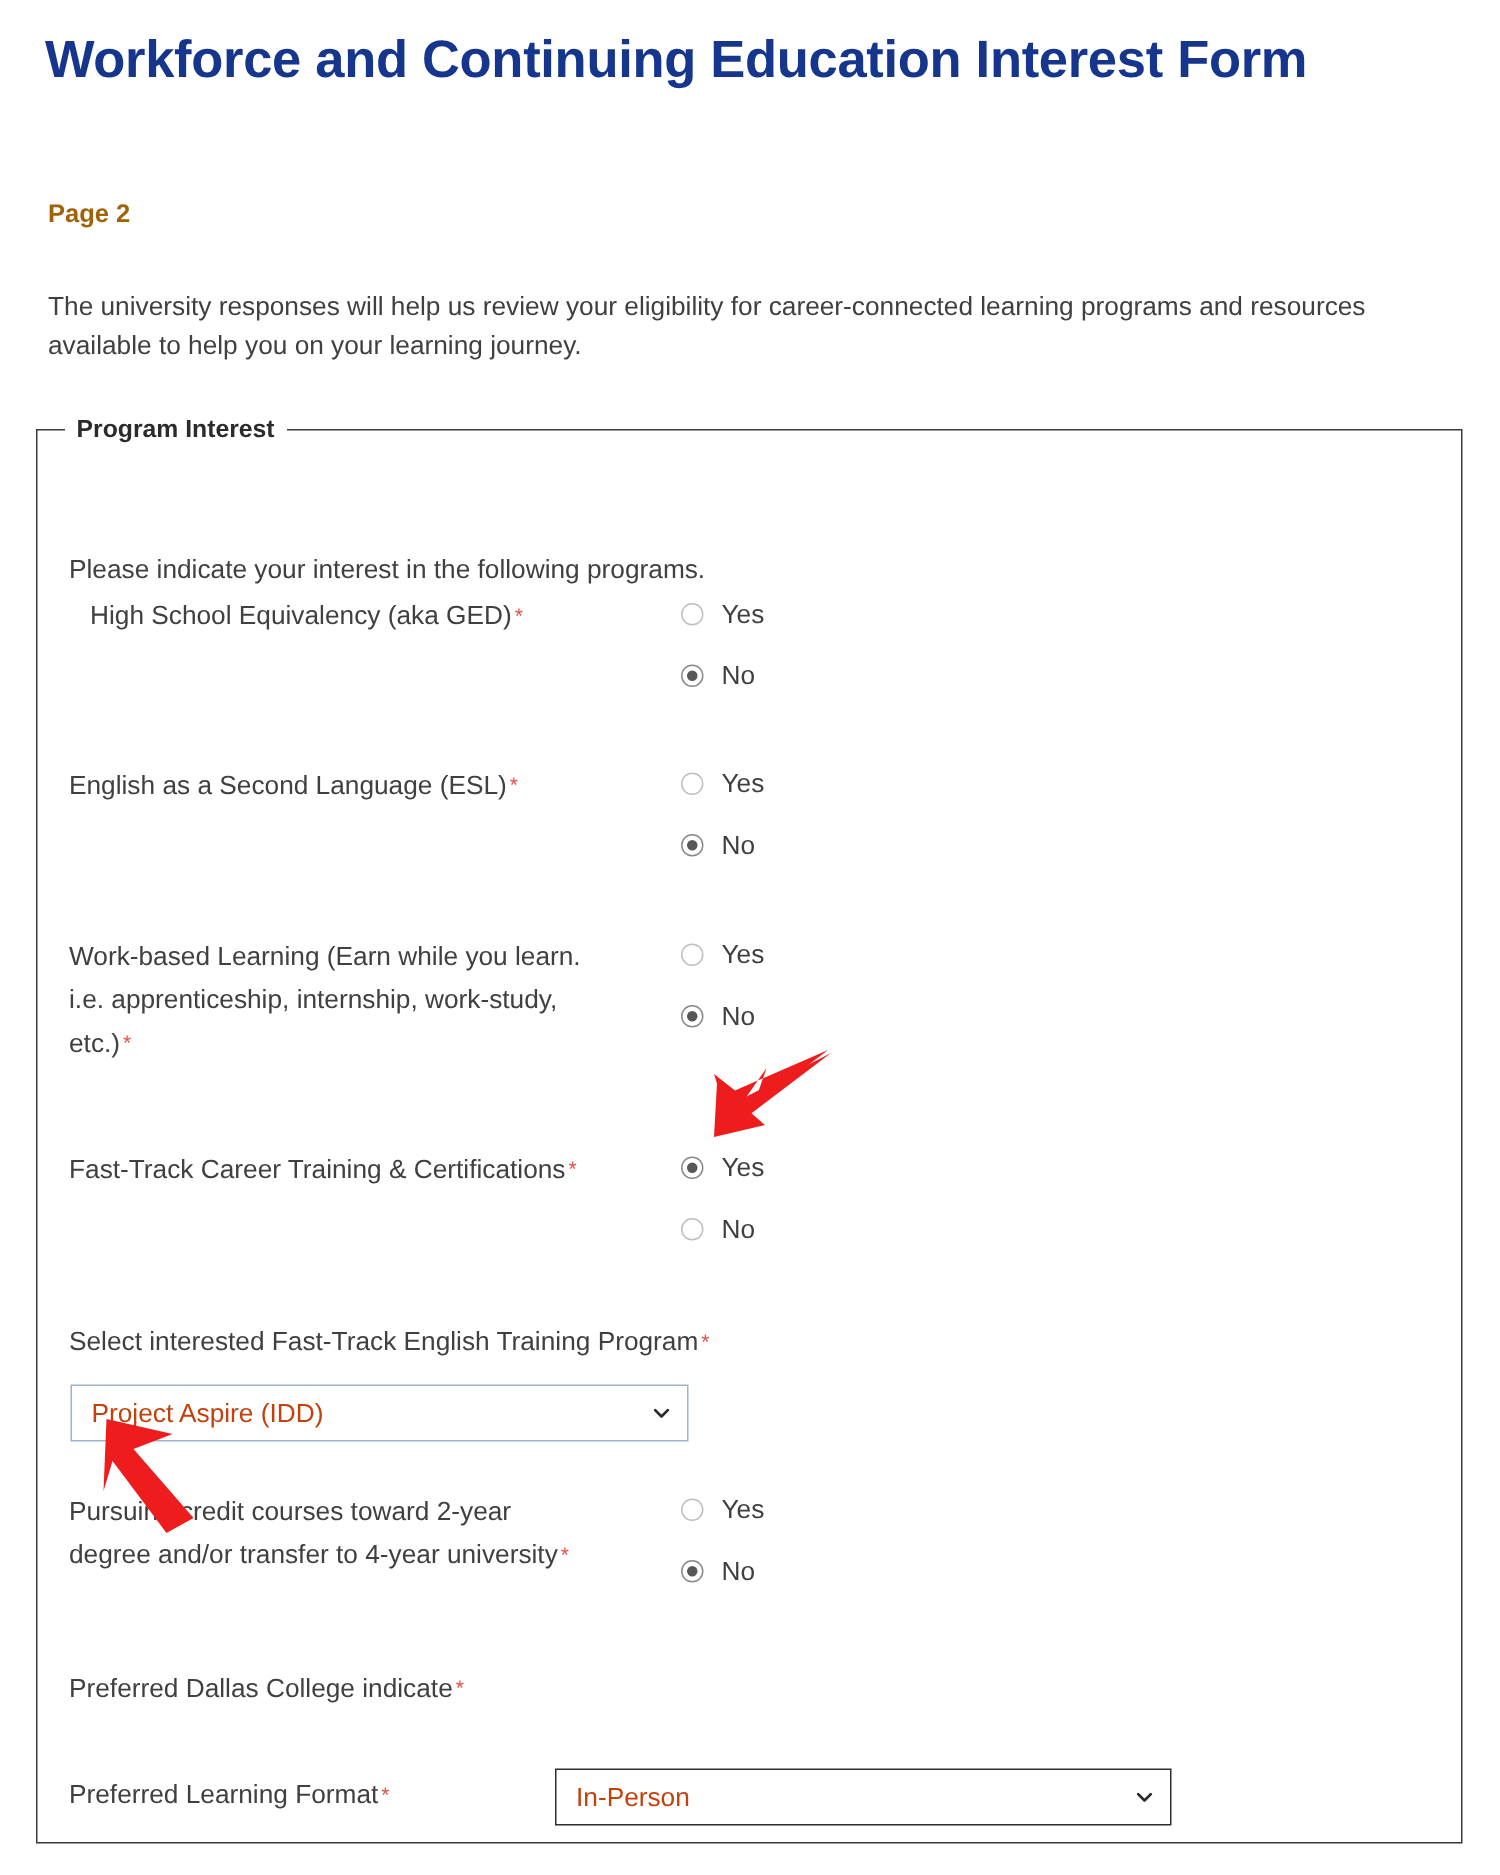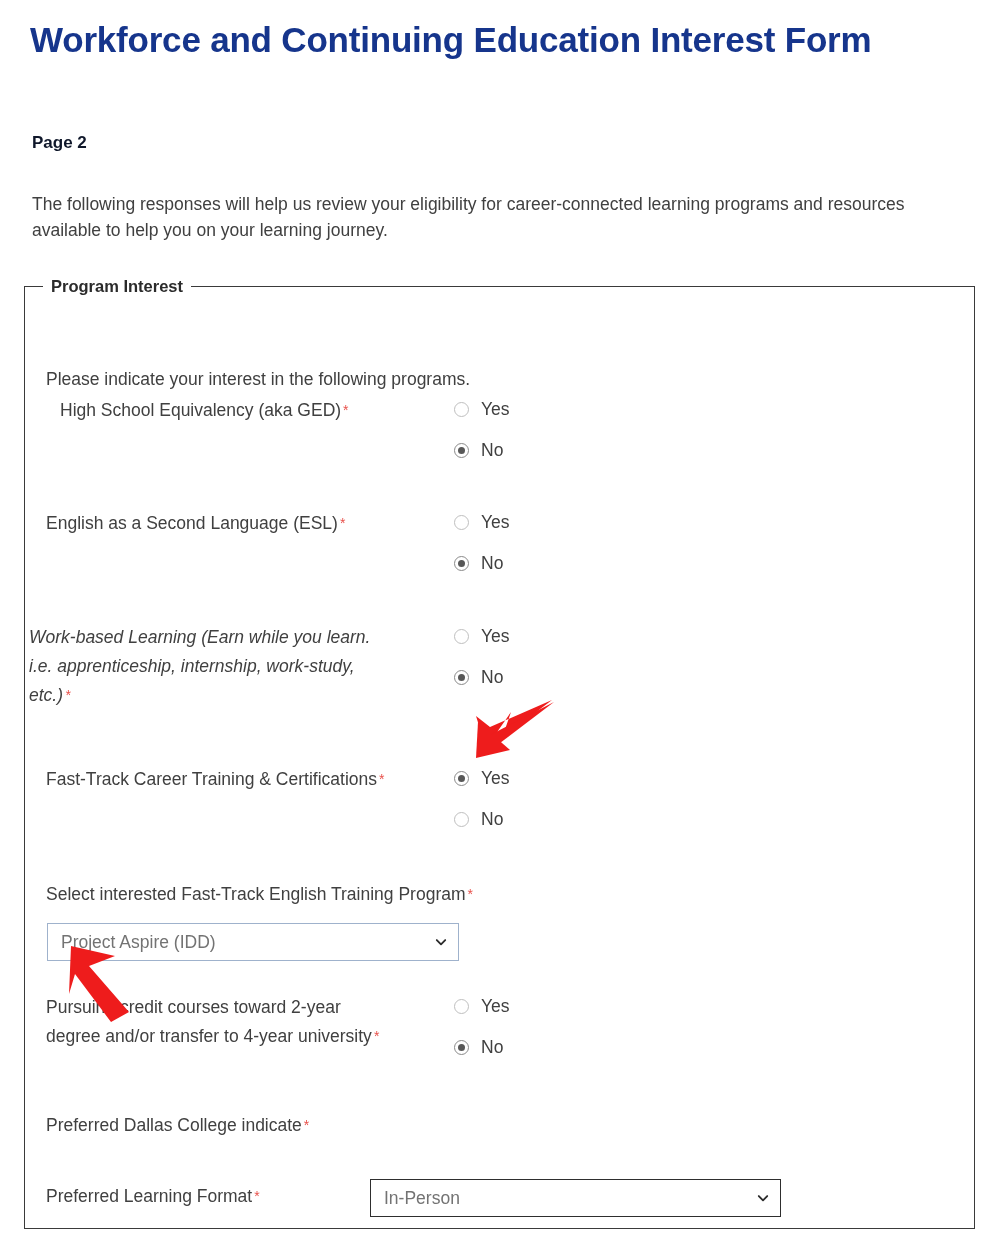--- a/index.html
+++ b/index.html
@@ -38,21 +38,21 @@
     white-space: nowrap;
   }
 
   
   .page-label {
     position: absolute;
     left: 32px;
     top: 133px;
     font-size: 17px;
     font-weight: bold;
-    color: #0f172a;
+    color: #a16207;
   }
 
   
   .intro {
     position: absolute;
     left: 32px;
     top: 191px;
     width: 935px;
     font-size: 17.5px;
     line-height: 26px;
@@ -156,21 +156,21 @@
 
   
   .select-box {
     position: absolute;
     box-sizing: border-box;
     background: #ffffff;
     display: flex;
     align-items: center;
     padding: 0 10px 0 13px;
     font-size: 17.5px;
-    color: #737373;
+    color: #c2410c;
   }
   .select-box.light { border: 1.4px solid #9fb2cc; }
   .select-box.dark  { border: 1.6px solid #2e2e2e; gap: 31px; }
 
   .select-value {
     flex: 1 1 auto;
     white-space: nowrap;
     overflow: hidden;
   }
   .caret {
@@ -189,21 +189,21 @@
 </style>
 </head>
 <body>
 
 <div class="page">
 
   <div class="form-title">Workforce and Continuing Education Interest Form</div>
 
   <div class="page-label">Page 2</div>
 
-  <div class="intro">The following responses will help us review your eligibility for career-connected learning programs and resources available to help you on your learning journey.</div>
+  <div class="intro">The university responses will help us review your eligibility for career-connected learning programs and resources available to help you on your learning journey.</div>
 
   <fieldset class="program-fieldset">
     <legend>Program Interest</legend>
 
     <div class="fieldset-inner">
 
       <div class="instruction">Please indicate your interest in the following programs.</div>
 
       <div class="q-label" style="left:7px; top:100px;margin-left:28px;">
         <span>High School Equivalency (aka GED)</span><span class="req">*</span>
@@ -226,21 +226,21 @@
         <div class="radio-row">
           <span class="radio off"></span>
           <span class="radio-text">Yes</span>
         </div>
         <div class="radio-row">
           <span class="radio on"></span>
           <span class="radio-text">No</span>
         </div>
       </div>
 
-      <div class="q-label" style="left:4px; top:327px; width:400px;font-style:italic;">
+      <div class="q-label" style="left:21px; top:327px; width:400px;">
         <span>Work-based Learning (Earn while you learn.</span><br>
         <span>i.e. apprenticeship, internship, work-study,</span><br>
         <span>etc.)</span><span class="req">*</span>
       </div>
       <div class="radio-group" style="left:429px; top:326px;">
         <div class="radio-row">
           <span class="radio off"></span>
           <span class="radio-text">Yes</span>
         </div>
         <div class="radio-row">

